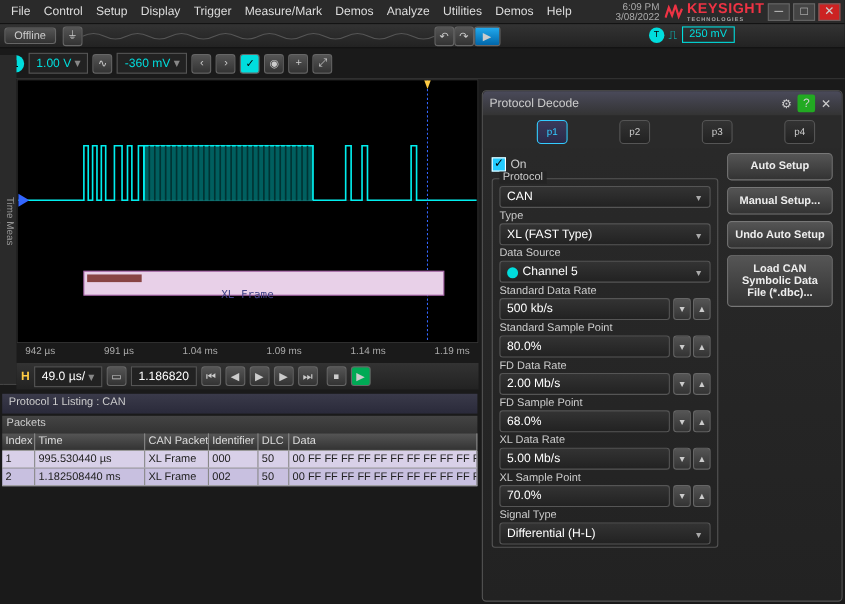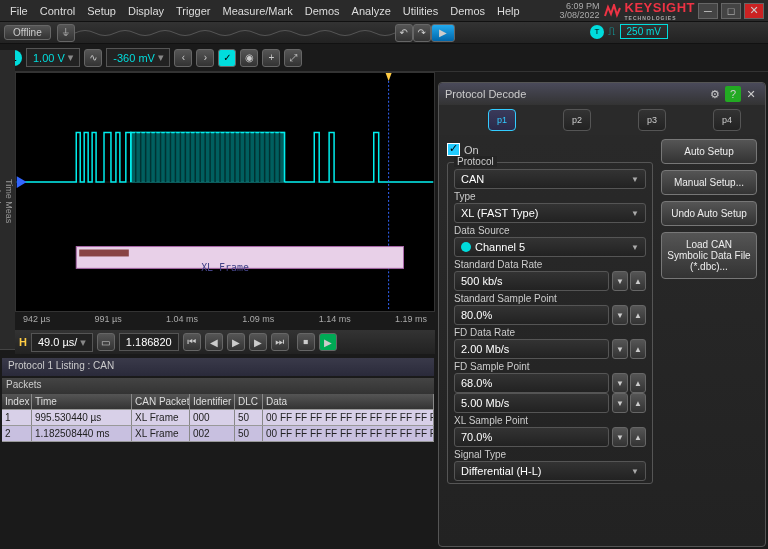--- a/index.html
+++ b/index.html
@@ -38,26 +38,26 @@
 .table .c-data { flex: 1; }
 .panel { position: absolute; right: 2px; top: 82px; width: 328px; bottom: 2px; background: linear-gradient(#2a2a2a,#222); border: 1px solid #555; border-radius: 4px; }
 .panel-title { background: linear-gradient(#4a4a5a,#333); padding: 3px 6px; font-size: 11px; border-radius: 4px 4px 0 0; display: flex; align-items: center; }
 .panel-title .spacer { flex: 1; }
 .panel-title .pbtn { width: 16px; height: 16px; margin-left: 2px; display: flex; align-items: center; justify-content: center; border-radius: 2px; cursor: pointer; }
 .ptabs { display: flex; padding: 4px 6px; gap: 4px; background: #2a2a2a; }
 .ptab { width: 28px; height: 22px; border-radius: 4px; background: linear-gradient(#333,#222); border: 1px solid #555; display: flex; align-items: center; justify-content: center; font-size: 9px; cursor: pointer; margin-left: 43px; }
 .ptab.active { background: linear-gradient(#3a3a5a,#2a2a4a); border-color: #3cf; color: #3cf; }
 .panel-body { padding: 4px 8px; display: flex; gap: 8px; }
 .panel-col1 { flex: 1; }
-.panel-col2 { width: 96px; display: flex; flex-direction: column; gap: 6px; }
+.panel-col2 { width: 96px; display: flex; flex-direction: column; gap: 6px; font-weight: bold; }
 .chk-row { display: flex; align-items: center; gap: 4px; padding: 4px 0; }
 .chk { width: 13px; height: 13px; background: #2cf; border: 1px solid #fff; position: relative; }
 .chk::after { content: '✓'; position: absolute; top: -2px; left: 1px; color: #000; font-size: 11px; }
 .fieldset-label { font-size: 10px; color: #ccc; margin: 2px 0 1px; }
-.dd { background: linear-gradient(#333,#222); border: 1px solid #555; border-radius: 3px; padding: 3px 6px; display: flex; align-items: center; font-size: 11px; color: #fff; cursor: pointer; }
+.dd { background: linear-gradient(#333,#222); border: 1px solid #555; border-radius: 3px; padding: 3px 6px; display: flex; align-items: flex-end; font-size: 11px; color: #fff; cursor: pointer; }
 .dd .spacer { flex: 1; }
 .dd .caret { font-size: 8px; color: #aaa; }
 .spin-row { display: flex; gap: 3px; }
 .spin-row .dd { flex: 1; }
 .spin { display: flex; gap: 2px; }
 .sbtn { width: 16px; height: 20px; background: linear-gradient(#555,#333); border: 1px solid #666; border-radius: 3px; display: flex; align-items: center; justify-content: center; font-size: 8px; cursor: pointer; }
 .big-btn { background: linear-gradient(#555,#333); border: 1px solid #777; border-radius: 4px; padding: 6px 4px; text-align: center; font-size: 10px; color: #eee; cursor: pointer; }
 .fieldset { border: 1px solid #555; border-radius: 3px; padding: 6px 6px 2px; margin-top: 2px; position: relative; }
 .fieldset > .legend { position: absolute; top: -7px; left: 6px; background: #242424; padding: 0 3px; font-size: 10px; }
 .trig { position: absolute; right: 100px; top: 24px; display: flex; align-items: center; gap: 4px; }
@@ -330,20 +330,21 @@
         <div class="spin-row">
             <div class="dd">
               <span>68.0%</span>
             </div>
             <div class="spin">
               <div class="sbtn">▼</div>
               <div class="sbtn">▲</div>
             </div>
           </div>
 
+        <div class="fieldset-label">XL Data Rate</div>
         <div class="spin-row">
             <div class="dd">
               <span>5.00 Mb/s</span>
             </div>
             <div class="spin">
               <div class="sbtn">▼</div>
               <div class="sbtn">▲</div>
             </div>
           </div>
 

